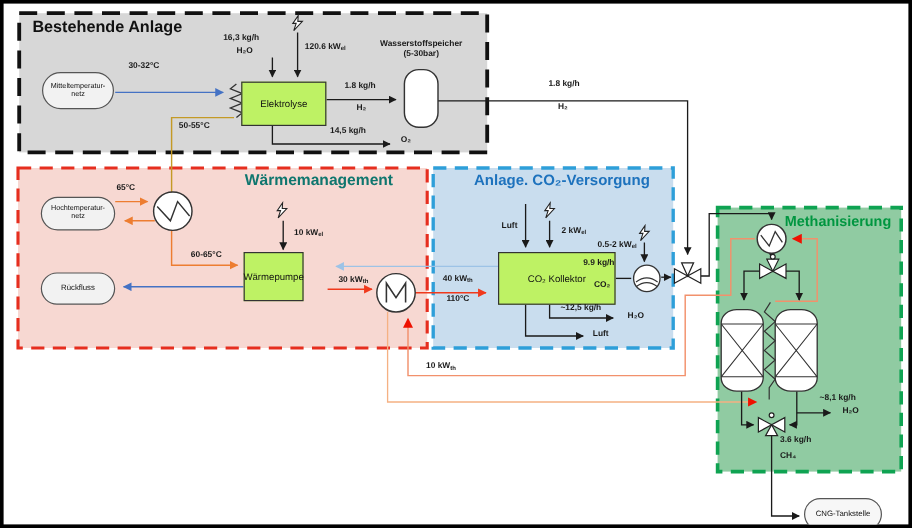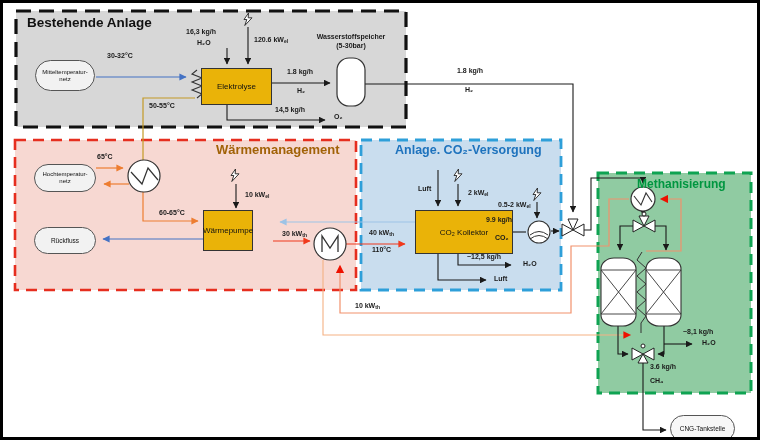--- a/index.html
+++ b/index.html
@@ -2,21 +2,21 @@
 <html><head>
 <meta charset="utf-8">
 <style>
   html,body{margin:0;padding:0;background:#222;}
   #canvas{position:relative;width:760px;height:440px;background:#fff;border:3px solid #000;box-sizing:border-box;overflow:hidden;
           font-family:"Liberation Sans",sans-serif;}
   svg{position:absolute;left:0;top:0;}
   .lbl{position:absolute;font-size:7px;font-weight:bold;color:#1a1a1a;white-space:nowrap;line-height:8px;}
   .lbl .sub{font-size:5px;vertical-align:-1px;font-weight:bold;}
   .sec-title{position:absolute;font-weight:600;white-space:nowrap;}
-  .node{position:absolute;background:#eab308;border:1.2px solid #333;display:flex;align-items:center;justify-content:center;
+  .node{position:absolute;background:#bef264;border:1.2px solid #333;display:flex;align-items:center;justify-content:center;
         font-size:8px;color:#111;text-align:center;box-sizing:border-box;}
   .oval{position:absolute;background:#f2f2f2;border:1px solid #555;border-radius:16px;display:flex;flex-direction:column;
         align-items:center;justify-content:center;font-size:6px;color:#111;text-align:center;box-sizing:border-box;line-height:7px;}
   .storelbl{position:absolute;font-size:7px;font-weight:bold;color:#1a1a1a;text-align:center;line-height:8.5px;}
 </style>
 </head>
 <body>
 
 <div id="canvas">
 
@@ -136,23 +136,23 @@
       <g fill="#fff" stroke="#222" stroke-width="0.9">
         <path d="M245.5,10 L241,16.5 L243.8,16.5 L241.8,22.5 L249,14.8 L245.2,14.8 Z"></path>
         <path d="M232.5,166 L228,172.5 L230.8,172.5 L228.8,178.5 L236,170.8 L232.2,170.8 Z"></path>
         <path d="M455.5,166 L451,172.5 L453.8,172.5 L451.8,178.5 L459,170.8 L455.2,170.8 Z"></path>
         <path d="M534.5,185 L530,191.5 L532.8,191.5 L530.8,197.5 L538,189.8 L534.2,189.8 Z"></path>
       </g>
     </g>
   </svg>
 
   <div class="sec-title" style="left:24px;top:12px;font-size:13.5px;color:#111;">Bestehende Anlage</div>
-  <div class="sec-title" style="left:213px;top:139px;font-size:13px;color:#a16207;">Wärmemanagement</div>
+  <div class="sec-title" style="left:201px;top:139px;font-size:13px;color:#0f766e;">Wärmemanagement</div>
   <div class="sec-title" style="left:392px;top:140px;font-size:12.5px;color:#1d72bd;">Anlage. CO₂-Versorgung</div>
-  <div class="sec-title" style="left:634px;top:174px;font-size:12px;color:#009640;">Methanisierung</div>
+  <div class="sec-title" style="left:651px;top:174px;font-size:12px;color:#009640;">Methanisierung</div>
 
   <div class="node" style="left:198px;top:65px;width:71px;height:37px;">
       <span>Elektrolyse</span>
     </div>
   <div class="node" style="left:200px;top:207px;width:50px;height:41px;">
       <span>Wärmepumpe</span>
     </div>
   <div class="node" style="left:412px;top:207px;width:98px;height:44px;">
       <span>CO₂ Kollektor</span>
     </div>

